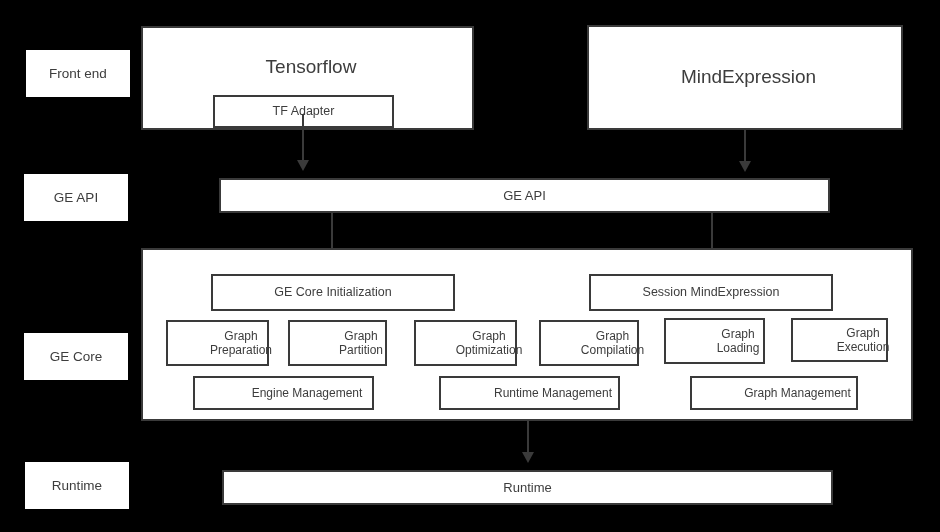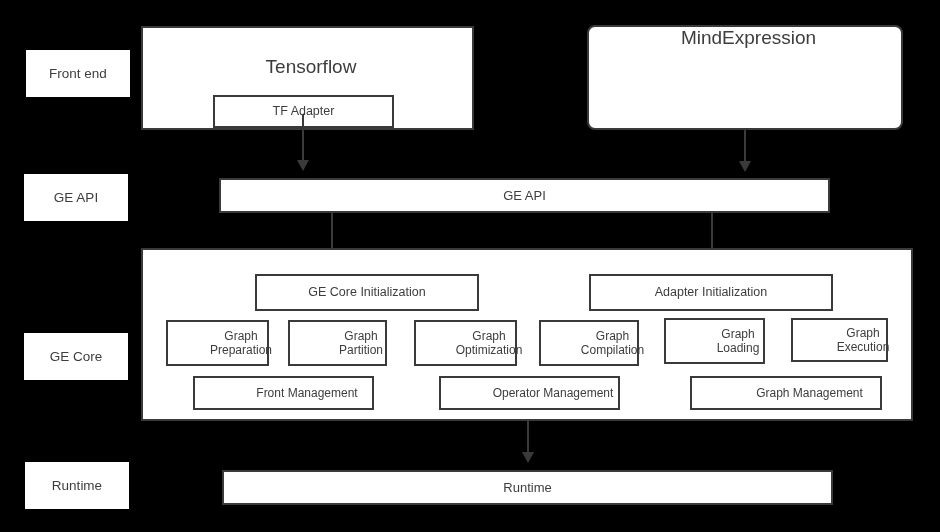--- a/index.html
+++ b/index.html
@@ -42,21 +42,21 @@
     font-size: 19px;
     align-items: flex-start;
     justify-content: center;
     padding-left: 7px;
   }
   .container-box .container-title {
     margin-top: 28px;
     color: #3d3d3d;
   }
   .container-box.mid-title {
-    border-radius: 8px;
+    align-items: center;
   }
   .container-box.mid-title .container-title {
     margin-top: 0;
   }
   .container-plain {
     border: 2.5px solid #3a3a3a;
   }
   
   .node {
     border: 2.2px solid #3a3a3a;
@@ -131,26 +131,26 @@
   </div>
 
   <div class="vline" style="left:331px; top:213px; height:52px;"></div>
   <div class="arrowhead" style="left:326px; top:262px;"></div>
 
   <div class="vline" style="left:711px; top:213px; height:52px;"></div>
   <div class="arrowhead" style="left:706px; top:262px;"></div>
 
   <div class="box container-plain" style="left:141px; top:248px; width:772px; height:173px;"></div>
 
-  <div class="box node" style="left:211px; top:274px; width:224px; height:37px;margin-left:44px;">
+  <div class="box node" style="left:211px; top:274px; width:244px; height:37px;">
     <span>GE Core Initialization</span>
   </div>
 
   <div class="box node" style="left:589px; top:274px; width:244px; height:37px;">
-    <span>Adapter Initialization</span>
+    <span>Session MindExpression</span>
   </div>
 
   <div class="box node small" style="left:166px; top:320px; width:103px; height:46px;">
     <span>Graph
 Preparation</span>
   </div>
 
   <div class="box node small" style="left:288px; top:320px; width:99px; height:46px;">
     <span>Graph
 Partition</span>
@@ -170,28 +170,28 @@
     <span>Graph
 Loading</span>
   </div>
 
   <div class="box node small" style="left:791px; top:318px; width:97px; height:44px;">
     <span>Graph
 Execution</span>
   </div>
 
   <div class="box node small" style="left:193px; top:376px; width:181px; height:34px;">
-    <span>Front Management</span>
+    <span>Engine Management</span>
   </div>
 
   <div class="box node small" style="left:439px; top:376px; width:181px; height:34px;">
-    <span>Operator Management</span>
-  </div>
-
-  <div class="box node small" style="left:690px; top:376px; width:192px; height:34px;">
+    <span>Runtime Management</span>
+  </div>
+
+  <div class="box node small" style="left:690px; top:376px; width:168px; height:34px;">
     <span>Graph Management</span>
   </div>
 
   <div class="vline" style="left:527px; top:421px; height:34px;"></div>
   <div class="arrowhead" style="left:522px; top:452px;"></div>
 
   <div class="box bar" style="left:222px; top:470px; width:611px; height:35px;">
     <span>Runtime</span>
   </div>
 

